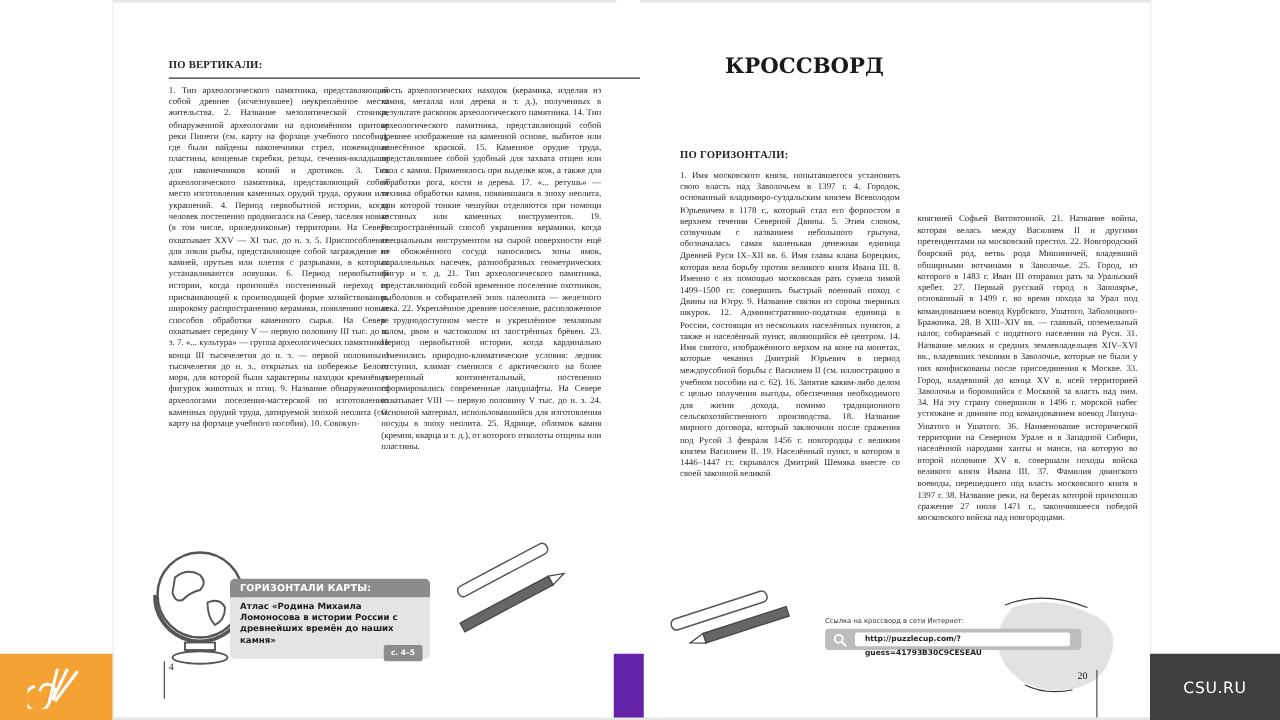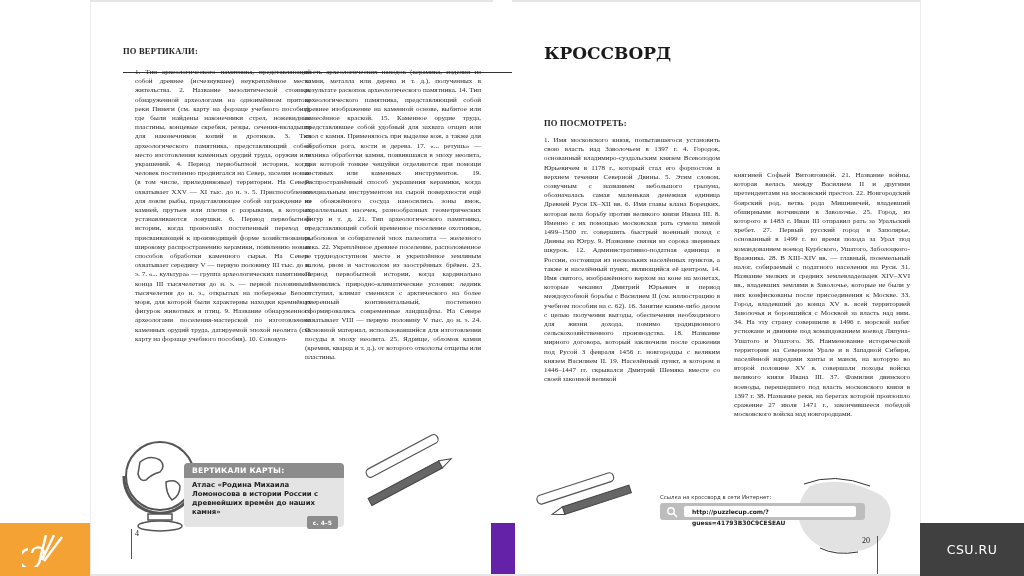--- a/index.html
+++ b/index.html
@@ -2,26 +2,26 @@
 <html><head>
 <meta charset="utf-8">
 <style>
   html, body { margin:0; padding:0; }
   body { width:1024px; height:576px; position:relative; overflow:hidden; background:#ffffff; font-family:"Liberation Serif", serif; color:#222; }
   .slide-bg { position:absolute; inset:0; background:#ffffff; }
   .page { position:absolute; top:0; background:#fff; }
   .page-left { left:90px; width:402px; height:576px; border-top:2px solid #e6e6e6; border-left:1px solid #ececec; }
   .page-right { left:512px; width:408px; height:576px; border-top:2px solid #e6e6e6; border-right:1px solid #ececec; }
   .section-head { position:absolute; font-size:8.5px; font-weight:bold; letter-spacing:0.2px; color:#222; }
-  .left-head { left:32px; top:44px; width:422px; border-bottom:1px solid #333; padding-bottom:16px; }
+  .left-head { left:44px; top:44px; width:422px; border-bottom:1px solid #333; padding-bottom:6px; }
   .col { position:absolute; font-size:7.1px; line-height:9.2px; text-align:justify; color:#2a2a2a; }
   .l-col1 { left:44px; top:66px; width:176px; }
   .l-col2 { left:214px; top:66px; width:176px; }
   .r-title { position:absolute; left:32px; top:40px; width:360px; font-family:"DejaVu Serif", serif; font-weight:bold; color:#1a1a1a; }
-  .r-title .t1 { font-size:17px; line-height:22px; }
+  .r-title .t1 { font-size:17px; line-height:22px;margin-left:36px; }
   .r-title .t2 { font-size:15.5px; line-height:19px; }
   .right-head { left:32px; top:116px; }
   .r-col1 { left:32px; top:134px; width:176px; }
   .r-col2 { left:222px; top:134px; width:176px;margin-top:35px; }
 
   .globe { position:absolute; left:114px; top:432px; width:90px; height:100px; }
   .map-box { position:absolute; left:184px; top:463px; width:160px; height:64px; }
   .map-head { background:#8c8c8c; color:#fff; font-family:"DejaVu Sans", sans-serif; font-size:7.6px; font-weight:bold; padding:3px 8px; border-radius:4px 4px 0 0; letter-spacing:0.2px; }
   .map-body { background:#e4e4e4; font-family:"DejaVu Sans", sans-serif; font-weight:bold; font-size:6.9px; line-height:9px; color:#222; padding:3px 8px 10px 8px; border-radius:0 0 4px 4px; position:relative; }
   .map-pages { position:absolute; right:6px; bottom:-2px; background:#8c8c8c; color:#fff; font-size:6px; padding:2px 6px; border-radius:2px; }
@@ -60,40 +60,40 @@
 <svg class="globe" viewBox="0 0 90 100">
   <circle cx="46" cy="44" r="34" fill="#fff" stroke="#555" stroke-width="2"></circle>
   <path d="M26 30 q10 -8 20 -2 q6 6 0 12 q-8 2 -14 8 q-6 2 -8 -6z" fill="none" stroke="#555" stroke-width="1.5"></path>
   <path d="M52 50 q10 -4 14 4 q0 10 -8 14 q-6 -6 -6 -18z" fill="none" stroke="#555" stroke-width="1.5"></path>
   <path d="M10 44 a36 36 0 0 0 62 26" fill="none" stroke="#555" stroke-width="3"></path>
   <rect x="34" y="82" width="24" height="6" fill="#fff" stroke="#555" stroke-width="1.5"></rect>
   <ellipse cx="46" cy="94" rx="22" ry="5" fill="#fff" stroke="#555" stroke-width="1.5"></ellipse>
 </svg>
 
 <div class="map-box">
-  <div class="map-head">ВЕРТИКАЛИ КАРТЫ:</div>
+  <div class="map-head">ГОРИЗОНТАЛИ КАРТЫ:</div>
   <div class="map-body">
     <span>Атлас «Родина Михаила Ломоносова в истории России с древнейших времён до наших камня»</span>
     <span class="map-pages">с. 4–5</span>
   </div>
 </div>
 
 <svg class="pens-left" viewBox="0 0 130 80">
   <g transform="rotate(-28 65 40)">
     <rect x="30" y="20" width="80" height="9" rx="4" fill="#fff" stroke="#555" stroke-width="1.2"></rect>
     <rect x="20" y="46" width="80" height="8" fill="#666" stroke="#444" stroke-width="1"></rect>
     <polygon points="100,46 112,50 100,54" fill="#fff" stroke="#444" stroke-width="1"></polygon>
   </g>
 </svg>
 
 <div class="page page-right">
   <div class="r-title">
     <div class="t1">КРОССВОРД</div>
   </div>
-  <div class="section-head right-head">ПО ПОСМОТРЕТЬ:</div>
+  <div class="section-head right-head">ПО ГОРИЗОНТАЛИ:</div>
   <div class="col r-col1">1. Имя московского князя, попытавшегося установить свою власть над Заволочьем в 1397 г. 4. Городок, основанный владимиро-суздальским князем Всеволодом Юрьевичем в 1178 г., который стал его форпостом в верхнем течении Северной Двины. 5. Этим словом, созвучным с названием небольшого грызуна, обозначалась самая маленькая денежная единица Древней Руси IX–XII вв. 6. Имя главы клана Борецких, которая вела борьбу против великого князя Ивана III. 8. Именно с их помощью московская рать сумела зимой 1499–1500 гг. совершить быстрый военный поход с Двины на Югру. 9. Название связки из сорока звериных шкурок. 12. Административно-податная единица в России, состоящая из нескольких населённых пунктов, а также и населённый пункт, являющийся её центром. 14. Имя святого, изображённого верхом на коне на монетах, которые чеканил Дмитрий Юрьевич в период междоусобной борьбы с Василием II (см. иллюстрацию в учебном пособии на с. 62). 16. Занятие каким-либо делом с целью получения выгоды, обеспечения необходимого для жизни дохода, помимо традиционного сельскохозяйственного производства. 18. Название мирного договора, который заключили после сражения под Русой 3 февраля 1456 г. новгородцы с великим князем Василием II. 19. Населённый пункт, в котором в 1446–1447 гг. скрывался Дмитрий Шемяка вместе со своей законной великой</div>
   <div class="col r-col2">княгиней Софьей Витовтовной. 21. Название войны, которая велась между Василием II и другими претендентами на московский престол. 22. Новгородский боярский род, ветвь рода Мишиничей, владевший обширными вотчинами в Заволочье. 25. Город, из которого в 1483 г. Иван III отправил рать за Уральский хребет. 27. Первый русский город в Заполярье, основанный в 1499 г. во время похода за Урал под командованием воевод Курбского, Ушатого, Заболоцкого-Бражника. 28. В XIII–XIV вв. — главный, поземельный налог, собираемый с податного населения на Руси. 31. Название мелких и средних землевладельцев XIV–XVI вв., владевших землями в Заволочье, которые не были у них конфискованы после присоединения к Москве. 33. Город, владевший до конца XV в. всей территорией Заволочья и боровшийся с Москвой за власть над ним. 34. На эту страну совершили в 1496 г. морской набег устюжане и двиняне под командованием воевод Ляпуна-Ушатого и Ушатого. 36. Наименование исторической территории на Северном Урале и в Западной Сибири, населённой народами ханты и манси, на которую во второй половине XV в. совершали походы войска великого князя Ивана III. 37. Фамилия двинского воеводы, перешедшего под власть московского князя в 1397 г. 38. Название реки, на берегах которой произошло сражение 27 июля 1471 г., закончившееся победой московского войска над новгородцами.</div>
 </div>
 
 <svg class="pens-right" viewBox="0 0 110 50">
   <g transform="rotate(-18 55 25)">
     <rect x="4" y="10" width="80" height="9" rx="4" fill="#fff" stroke="#555" stroke-width="1.2"></rect>
     <rect x="26" y="28" width="70" height="8" fill="#666" stroke="#444" stroke-width="1"></rect>
     <polygon points="26,28 14,32 26,36" fill="#fff" stroke="#444" stroke-width="1"></polygon>
   </g>

